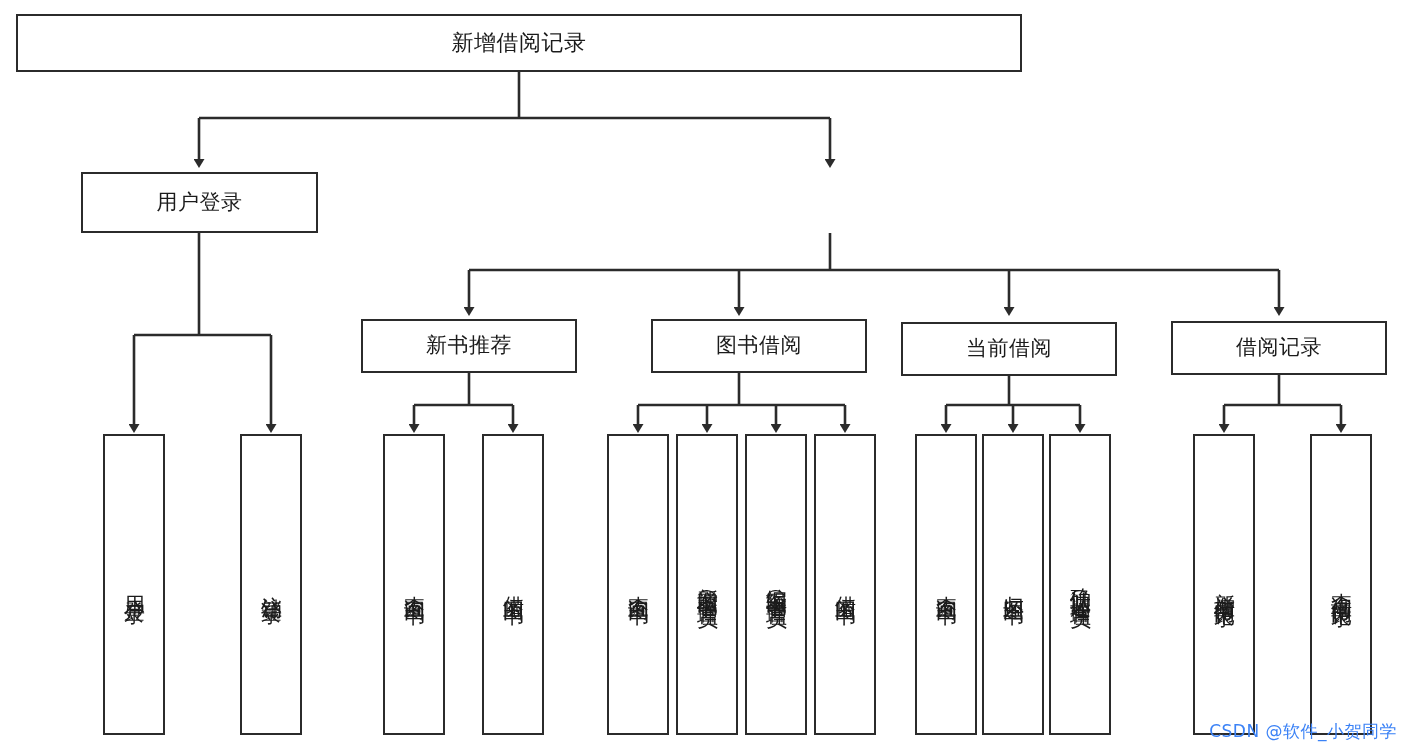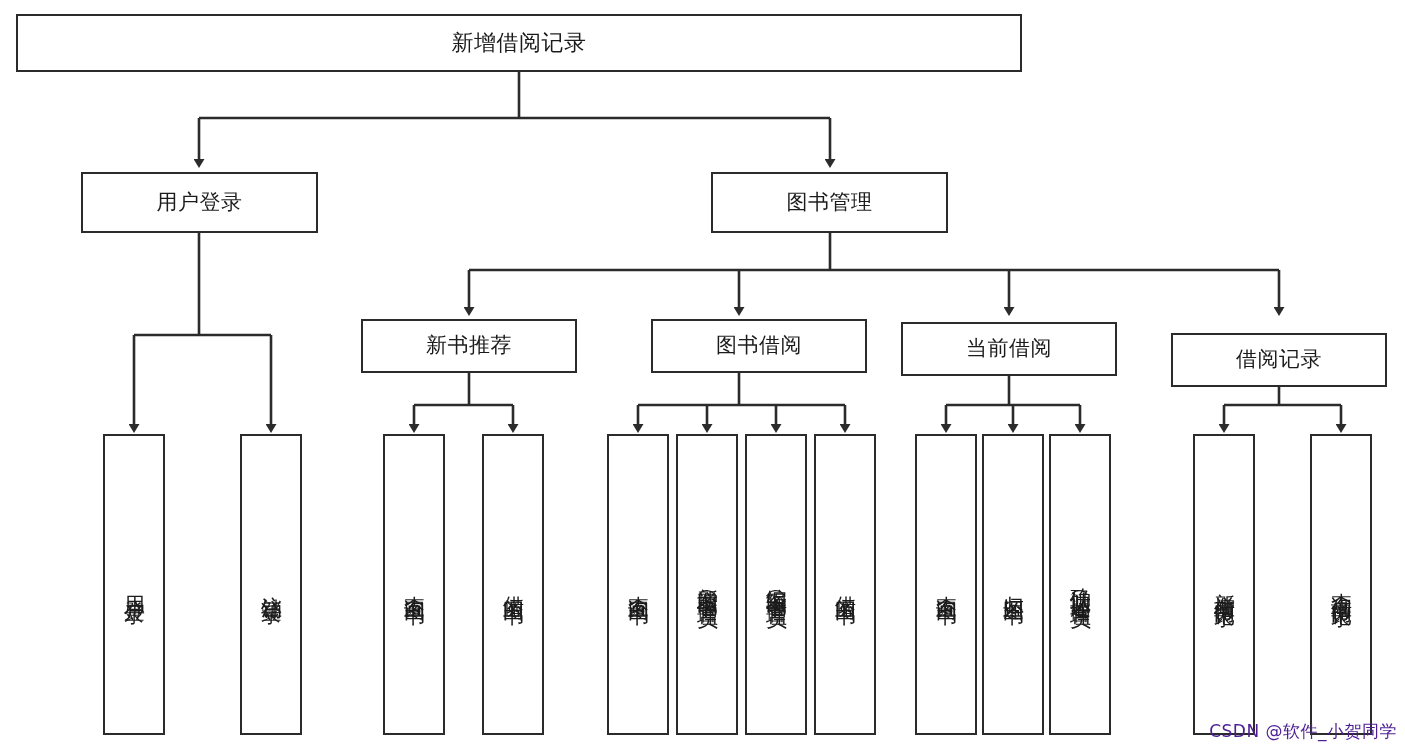--- a/index.html
+++ b/index.html
@@ -63,21 +63,21 @@
     letter-spacing: 3px;
     line-height: 1;
     white-space: nowrap;
     max-height: 100%;
   }
   #watermark {
     position: absolute;
     right: 8px;
     bottom: 4px;
     font-size: 17px;
-    color: #4c1d95;
+    color: #3b82f6;
     letter-spacing: 0.5px;
     white-space: nowrap;
     font-family: "DejaVu Sans", "Liberation Sans", sans-serif;
   }
 </style>
 </head>
 <body>
 
 <div id="canvas">
 
@@ -132,37 +132,34 @@
   </svg>
 
   <div class="node horizontal root" style="left:16px; top:14px; width:1006px; height:58px;">
     <span class="node-label">新增借阅记录</span>
   </div>
 
   <div class="node horizontal" style="left:81px; top:172px; width:237px; height:61px;">
     <span class="node-label">用户登录</span>
   </div>
 
-  <div class="node horizontal" style="left:711px; top:172px; width:237px; height:61px;">
-    <span class="node-label">图书管理</span>
-  </div>
 
   <div class="node horizontal" style="left:361px; top:319px; width:216px; height:54px;">
     <span class="node-label">新书推荐</span>
   </div>
 
   <div class="node horizontal" style="left:631px; top:319px; width:216px; height:54px;margin-left:20px;">
     <span class="node-label">图书借阅</span>
   </div>
 
   <div class="node horizontal" style="left:901px; top:322px; width:216px; height:54px;">
     <span class="node-label">当前借阅</span>
   </div>
 
-  <div class="node horizontal" style="left:1171px; top:333px; width:216px; height:54px;">
+  <div class="node horizontal" style="left:1171px; top:321px; width:216px; height:54px;">
     <span class="node-label">借阅记录</span>
   </div>
 
   <div class="node leaf" style="left:103px; top:434px; width:62px; height:301px;">
     <span class="node-label">用户登录</span>
   </div>
 
   <div class="node leaf" style="left:240px; top:434px; width:62px; height:301px;">
     <span class="node-label">注销登录</span>
   </div>

